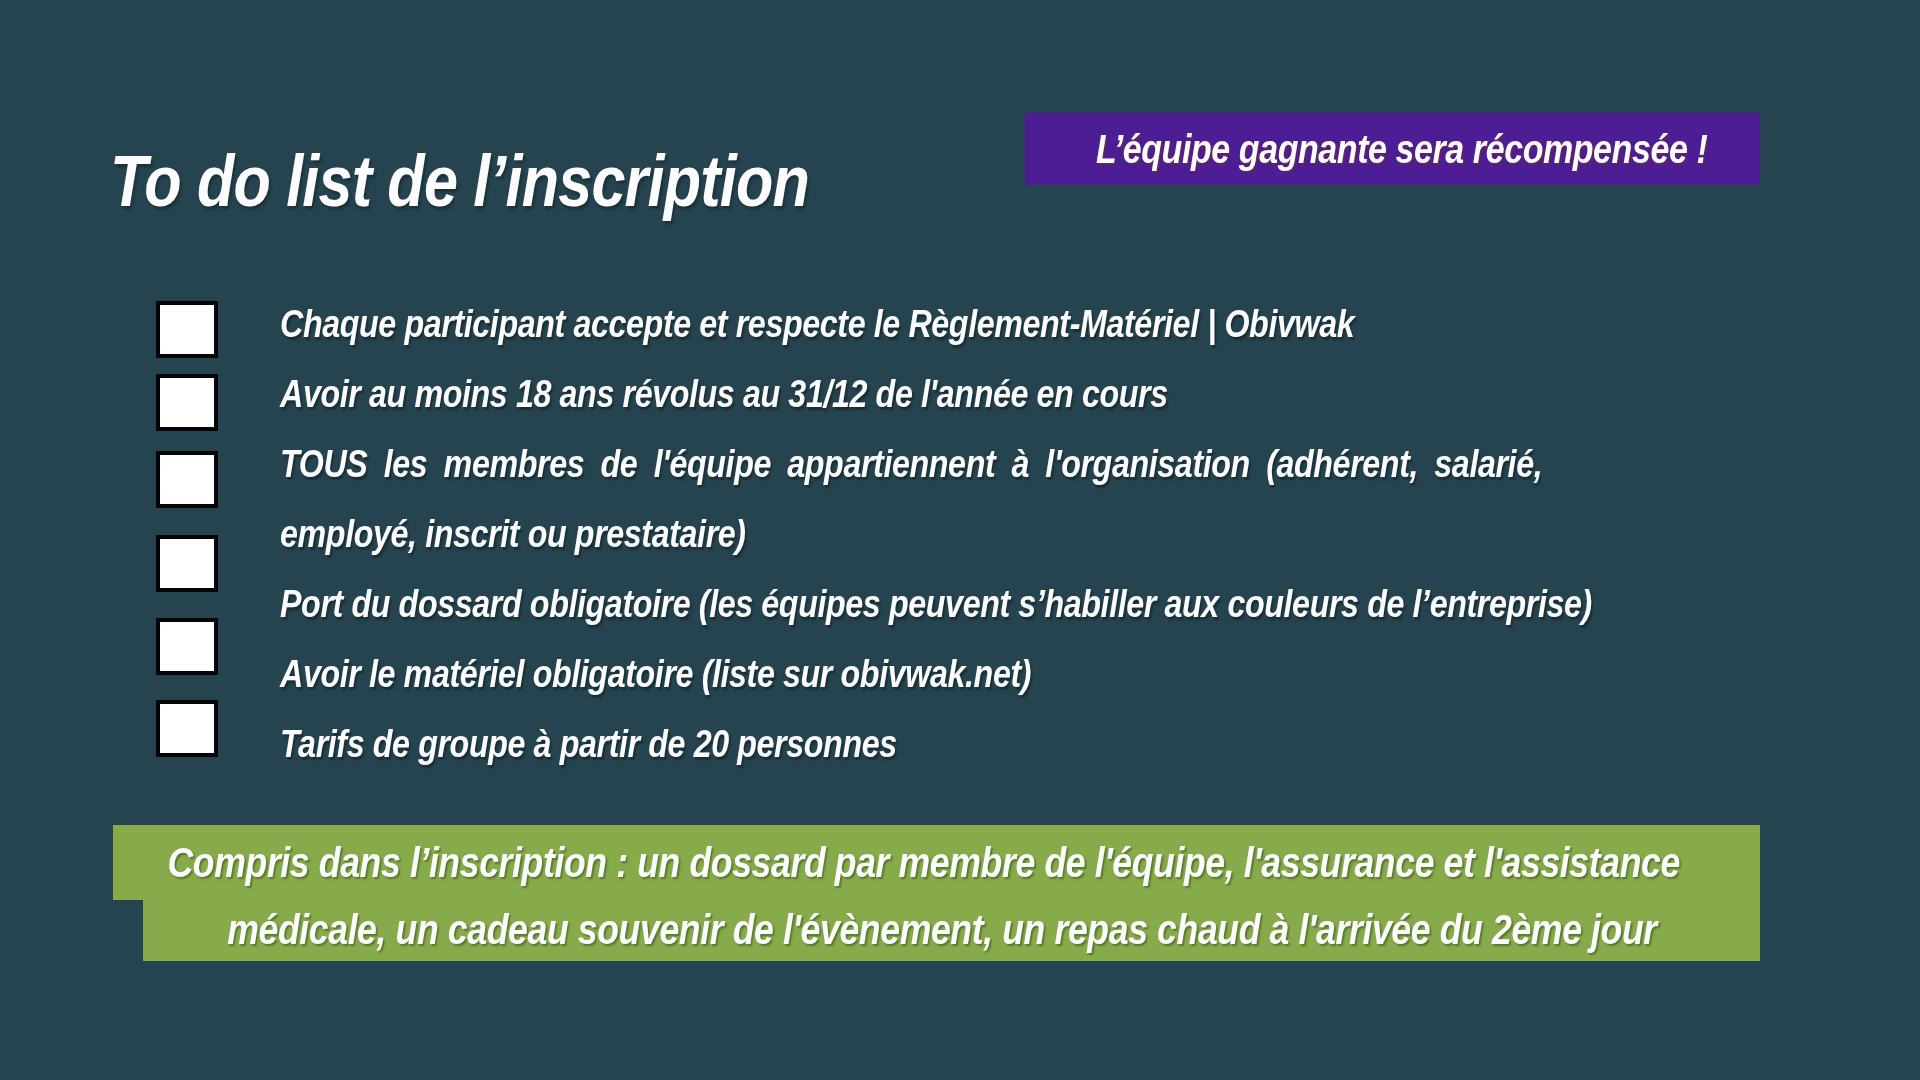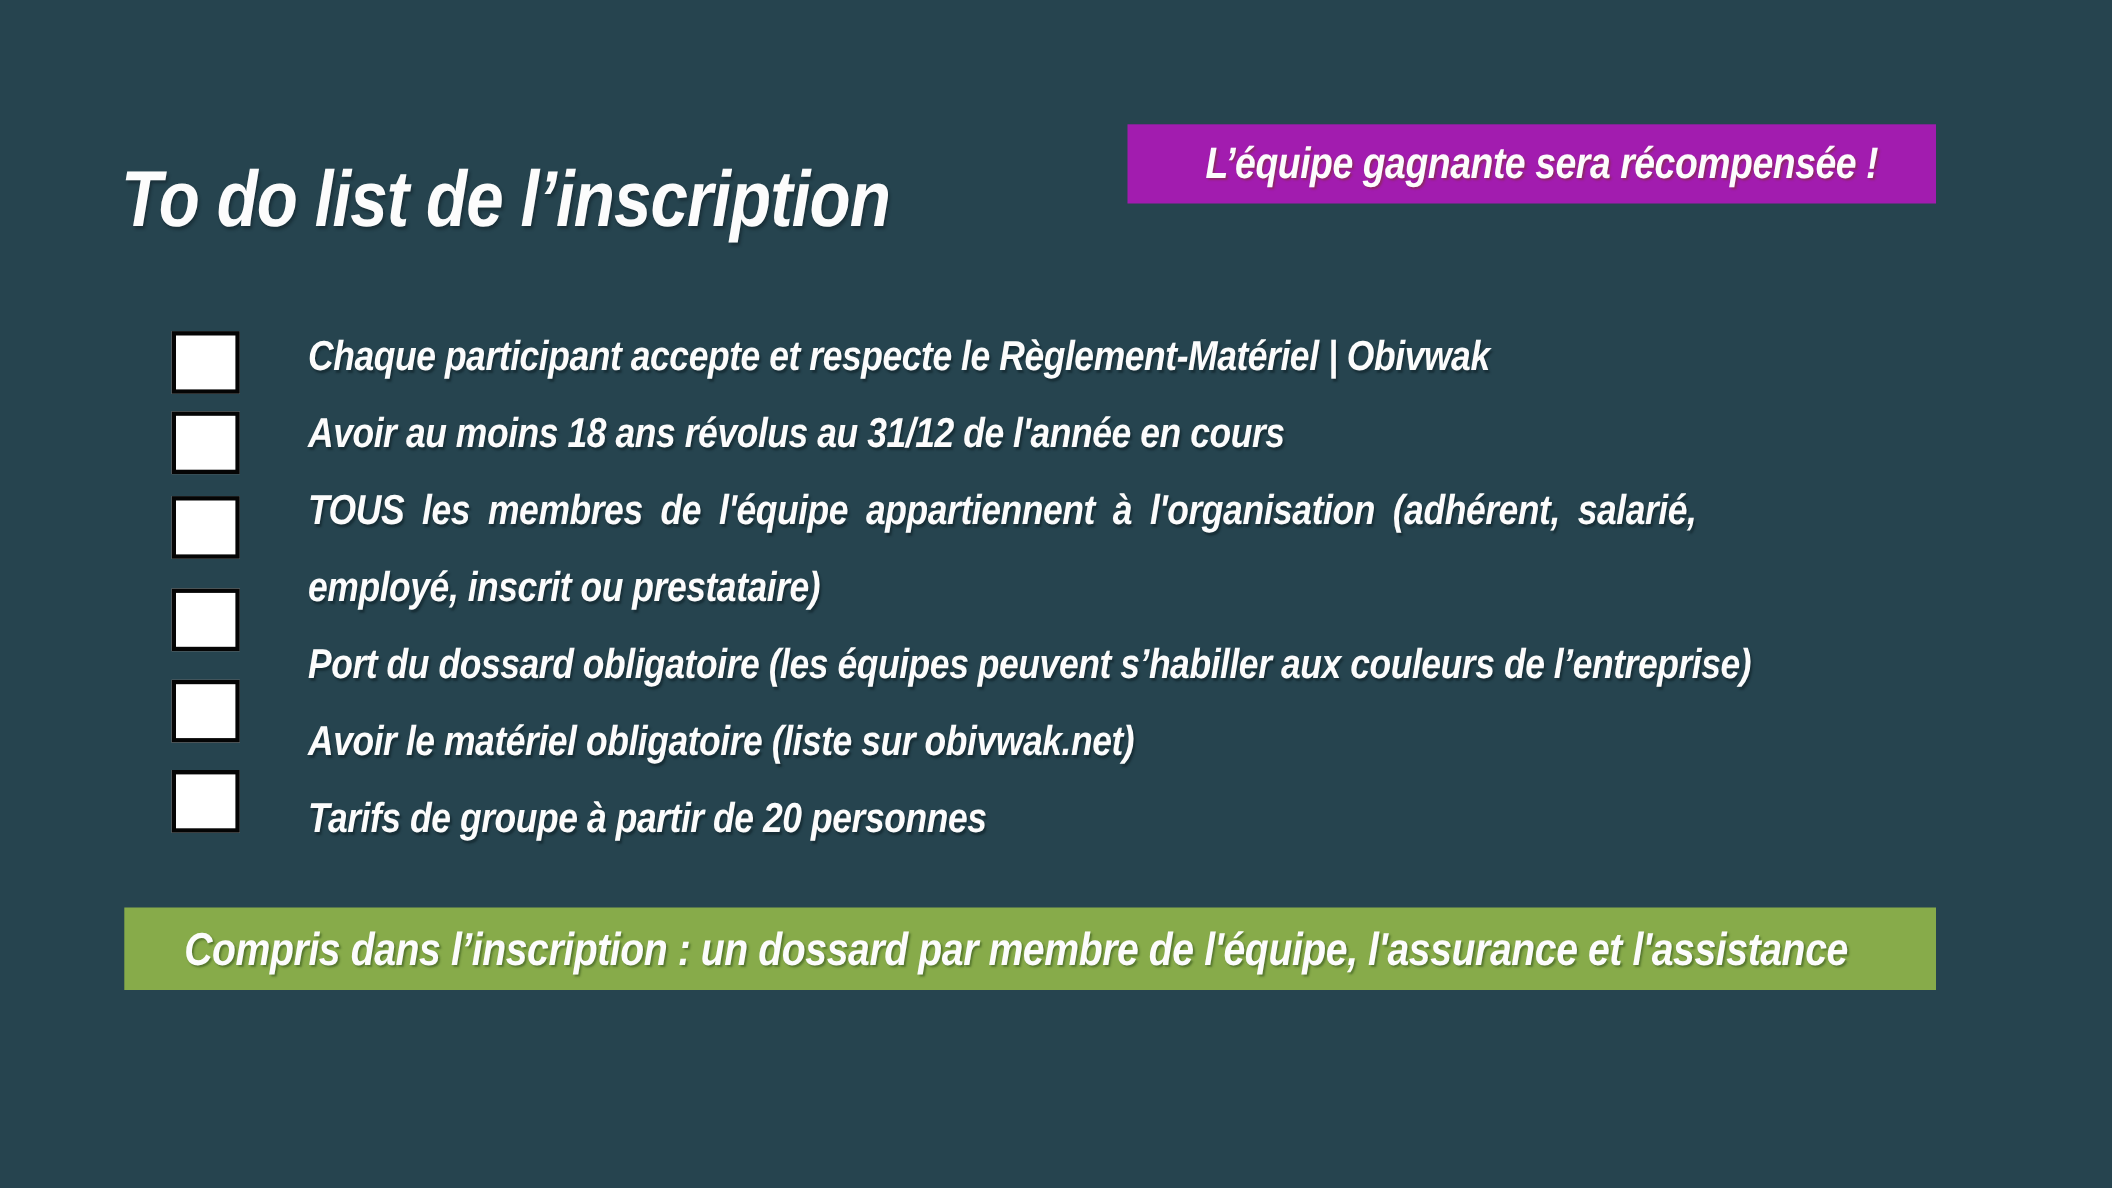--- a/index.html
+++ b/index.html
@@ -16,21 +16,21 @@
     position:absolute;left:110px;top:92px;
     font:italic 700 72px "Liberation Sans",sans-serif;
     letter-spacing:-1px;
     white-space:nowrap;
     transform:scaleX(0.85);transform-origin:0 0;
     text-shadow:2px 3px 3px rgba(10,25,32,.45);
   }
   
   .reward-badge{
     position:absolute;left:1025px;top:113px;width:753px;height:72px;
-    background:#a21caf;
+    background:#4c1d95;
     display:flex;align-items:center;justify-content:center;
   }
   .reward-badge .badge-text{
     font:italic 700 40px "Liberation Sans",sans-serif;
     letter-spacing:-0.5px;
     white-space:nowrap;
     transform:scaleX(0.85);transform-origin:50% 50%;
     text-shadow:2px 2px 2px rgba(120,50,20,.45);
   }
   
@@ -94,14 +94,17 @@
   <div class="cl-line ln-2">Avoir au moins 18 ans révolus au 31/12 de l'année en cours</div>
   <div class="cl-line ln-3 justify">TOUS les membres de l'équipe appartiennent à l'organisation (adhérent, salarié,</div>
   <div class="cl-line ln-4">employé, inscrit ou prestataire)</div>
   <div class="cl-line ln-5">Port du dossard obligatoire (les équipes peuvent s’habiller aux couleurs de l’entreprise)</div>
   <div class="cl-line ln-6">Avoir le matériel obligatoire (liste sur obivwak.net)</div>
   <div class="cl-line ln-7">Tarifs de groupe à partir de 20 personnes</div>
 
   <div class="banner-line banner-line-1">
     <span class="banner-text">Compris dans l’inscription : un dossard par membre de l'équipe, l'assurance et l'assistance</span>
   </div>
+  <div class="banner-line banner-line-2">
+    <span class="banner-text">médicale, un cadeau souvenir de l'évènement, un repas chaud à l'arrivée du 2ème jour</span>
+  </div>
 
 </div>
 
 </body></html>

